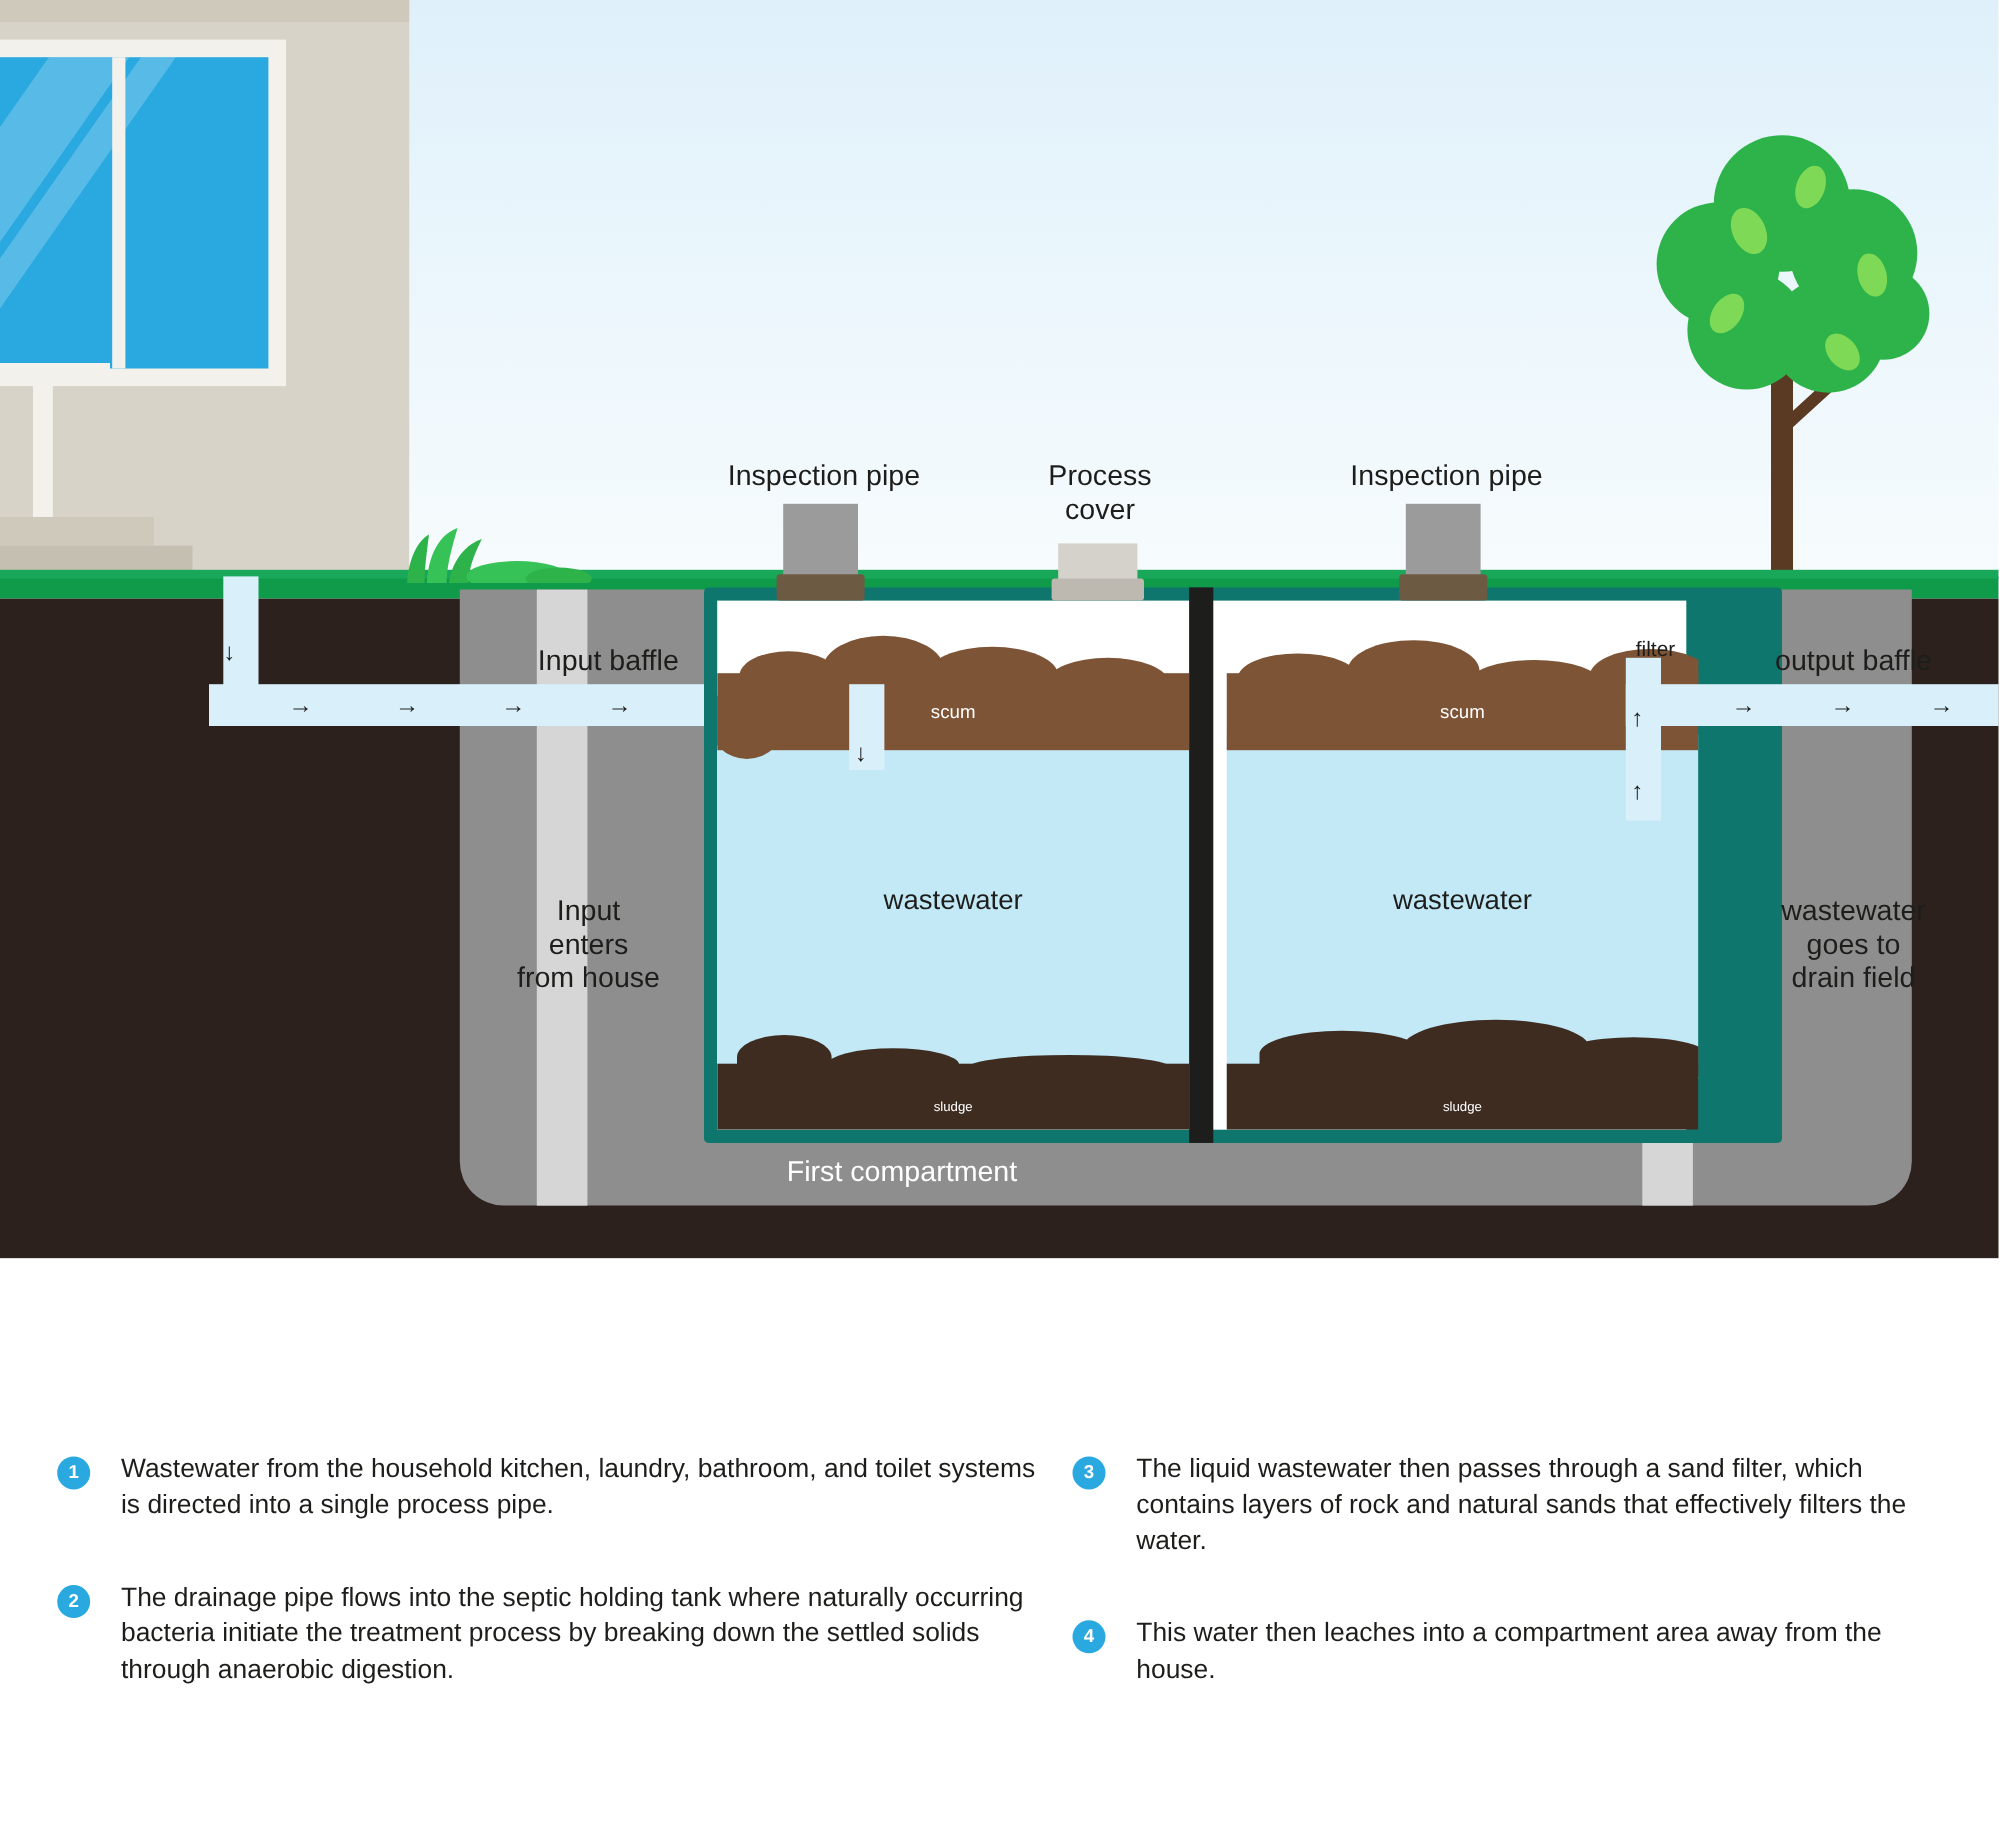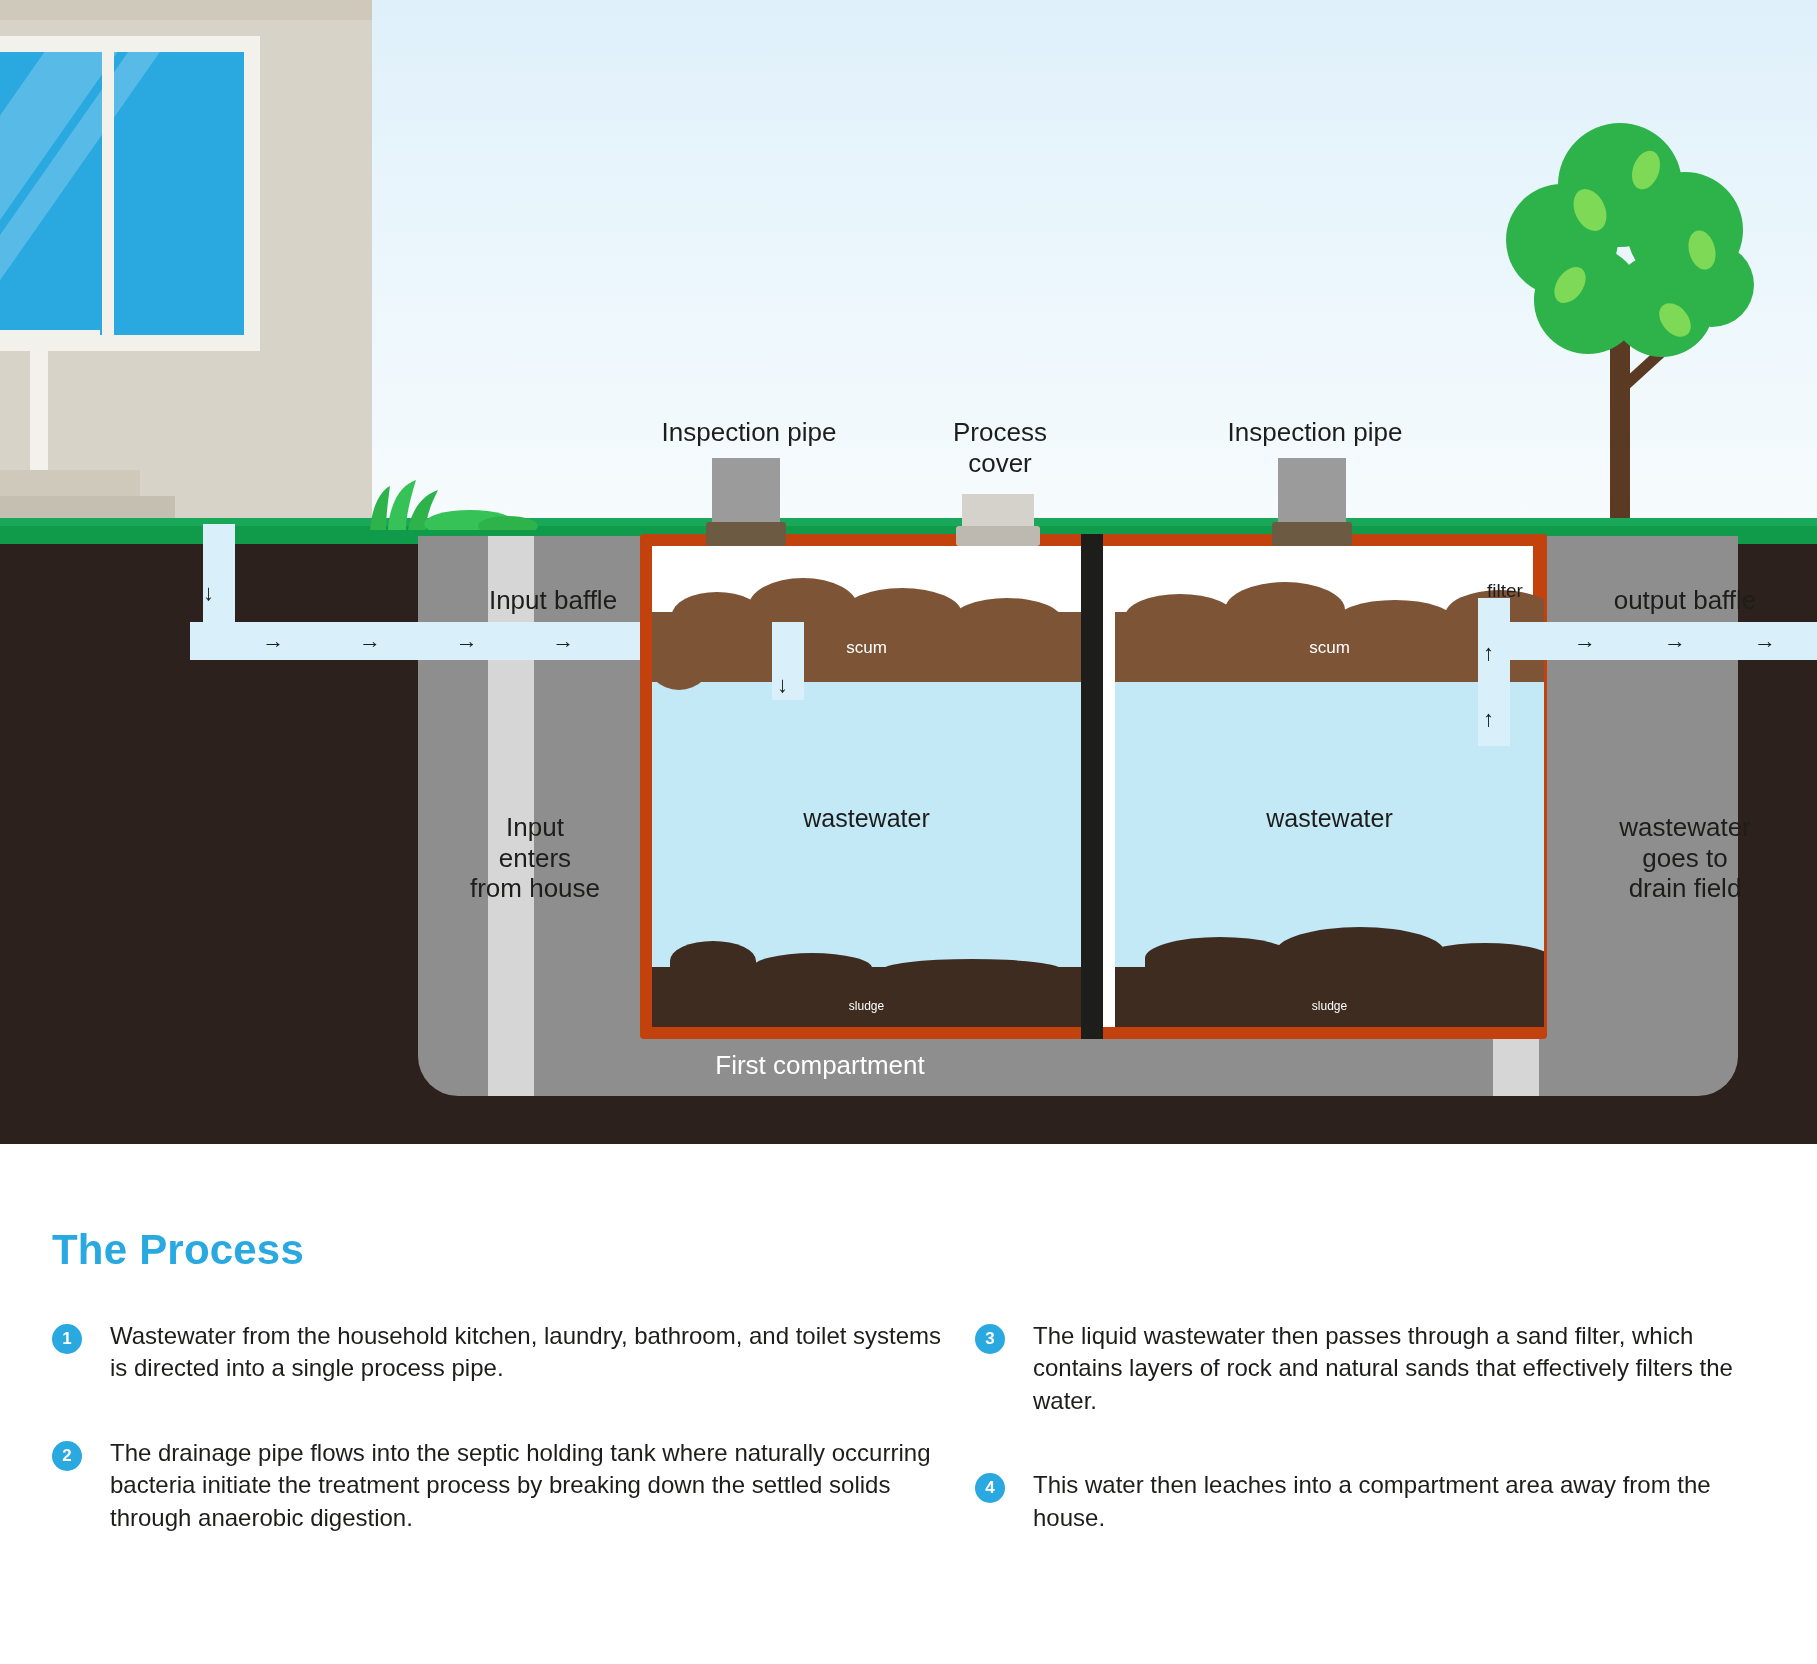--- a/index.html
+++ b/index.html
@@ -60,22 +60,22 @@
   .gravel{
     position:absolute;left:418px;top:536px;width:1320px;height:560px;
     background:#8e8e8e;border-radius:0 0 40px 40px;
   }
   .gravel-light{
     position:absolute;top:0;width:46px;height:560px;background:#d6d6d6;
   }
 
   
   .tank-outer{
-    position:absolute;left:640px;top:534px;width:907px;height:505px;
-    background:#c2410c;border-radius:4px;
+    position:absolute;left:640px;top:534px;width:980px;height:505px;
+    background:#0f766e;border-radius:4px;
   }
   .tank-inner{
     position:absolute;left:12px;top:12px;width:881px;height:481px;background:#ffffff;
   }
   .divider{
     position:absolute;left:441px;top:0;width:22px;height:505px;background:#1d1d1b;
   }
 
   .comp{position:absolute;top:12px;width:429px;height:481px;overflow:hidden;}
   .comp.first{left:12px;}
@@ -283,21 +283,20 @@
 
   <div class="ilabel" style="left:1545px;top:812px;width:280px;">
     <div>wastewater</div>
     <div>goes to</div>
     <div>drain field</div>
   </div>
 
   <div class="wlabel" style="left:620px;top:1050px;width:400px;">First compartment</div>
 
   <div class="process">
-    <h2>The Process</h2>
 
     <div class="col left">
       <div class="step">
         <div class="badge">1</div>
         <p>Wastewater from the household kitchen, laundry, bathroom, and toilet systems is directed into a single process pipe.</p>
       </div>
       <div class="step" style="margin-top:52px;">
         <div class="badge">2</div>
         <p>The drainage pipe flows into the septic holding tank where naturally occurring bacteria initiate the treatment process by breaking down the settled solids through anaerobic digestion.</p>
       </div>

